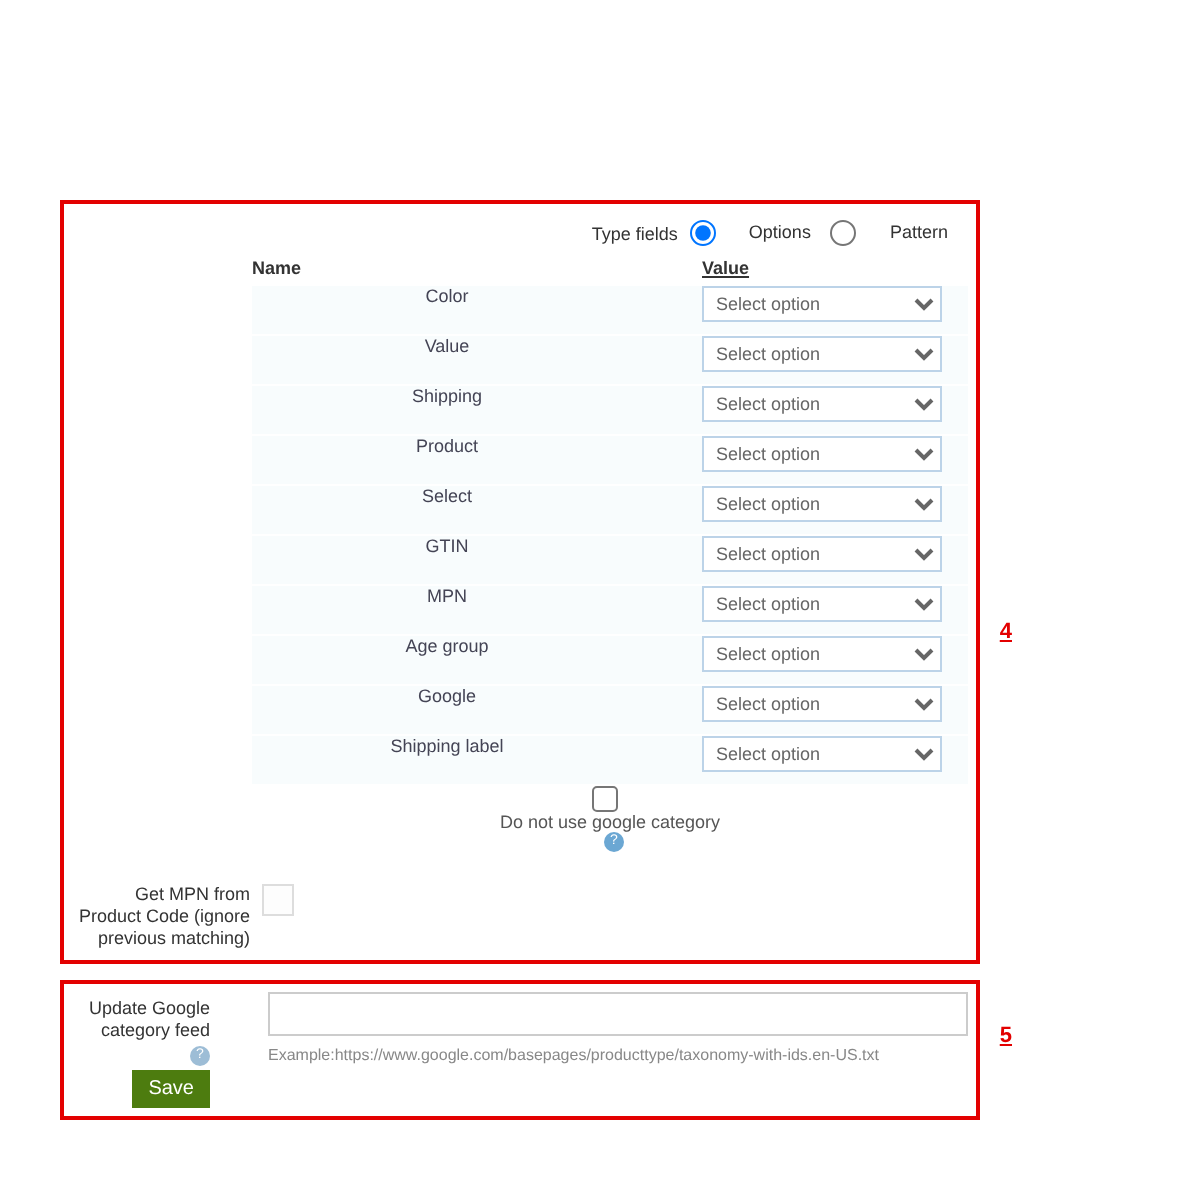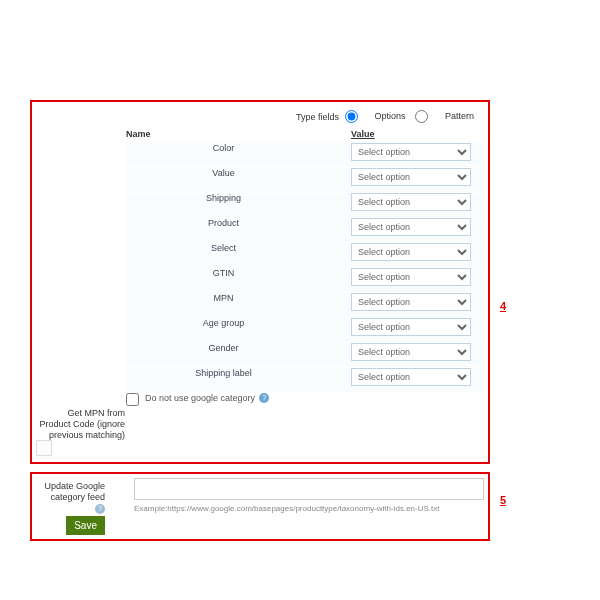--- a/index.html
+++ b/index.html
@@ -62,35 +62,35 @@
     .td-value { width: 130px; }
     .td-value select {
       width: 120px;
       height: 18px;
       font-size: 9px;
       border: 1px solid #bcd3e8;
       background: #fff;
       color: #666;
       padding: 0 2px;
     }
-    .checkbox-row { margin-left:90px; display:flex; align-items:flex-start; }
+    .checkbox-row { margin-left:90px; display:flex; align-items:center;flex-direction:column; }
     .checkbox-row input { margin-right:6px; }
     .checkbox-row .chk-label { font-size:9px; color:#555; }
     .info-icon {
       display:inline-block;
       width:10px; height:10px;
       border-radius:50%;
       background:#6ba7d3;
       color:#fff;
       font-size:7px;
       line-height:10px;
       text-align:center;
       margin-left:4px;
     }
-    .mpn-row { display:flex; align-items:flex-start; margin-top:2px;flex-direction:column; }
+    .mpn-row { display:flex; align-items:flex-start; margin-top:16px; }
     .mpn-row .label-col { width:95px; line-height:1.2; }
     .mpn-row .chk-box {
       width:16px; height:16px;
       border:1px solid #ddd; background:#fdfdfd;
     }
     .update-row { display:flex; align-items:flex-start; padding:2px; }
     .update-row .label-col { width:95px; line-height:1.2; padding-top:3px;}
     .save-btn {
       background:#4d7c0f;
       color:#fff;
@@ -167,21 +167,21 @@
           </div>
           <div class="tr">
             <div class="td-name">MPN</div>
             <div class="td-value"><select><option>Select option</option></select></div>
           </div>
           <div class="tr">
             <div class="td-name">Age group</div>
             <div class="td-value"><select><option>Select option</option></select></div>
           </div>
           <div class="tr">
-            <div class="td-name">Gender</div>
+            <div class="td-name">Google</div>
             <div class="td-value"><select><option>Select option</option></select></div>
           </div>
           <div class="tr">
             <div class="td-name">Shipping label</div>
             <div class="td-value"><select><option>Select option</option></select></div>
           </div>
         </div>
     </div>
 
     <div class="checkbox-row">

